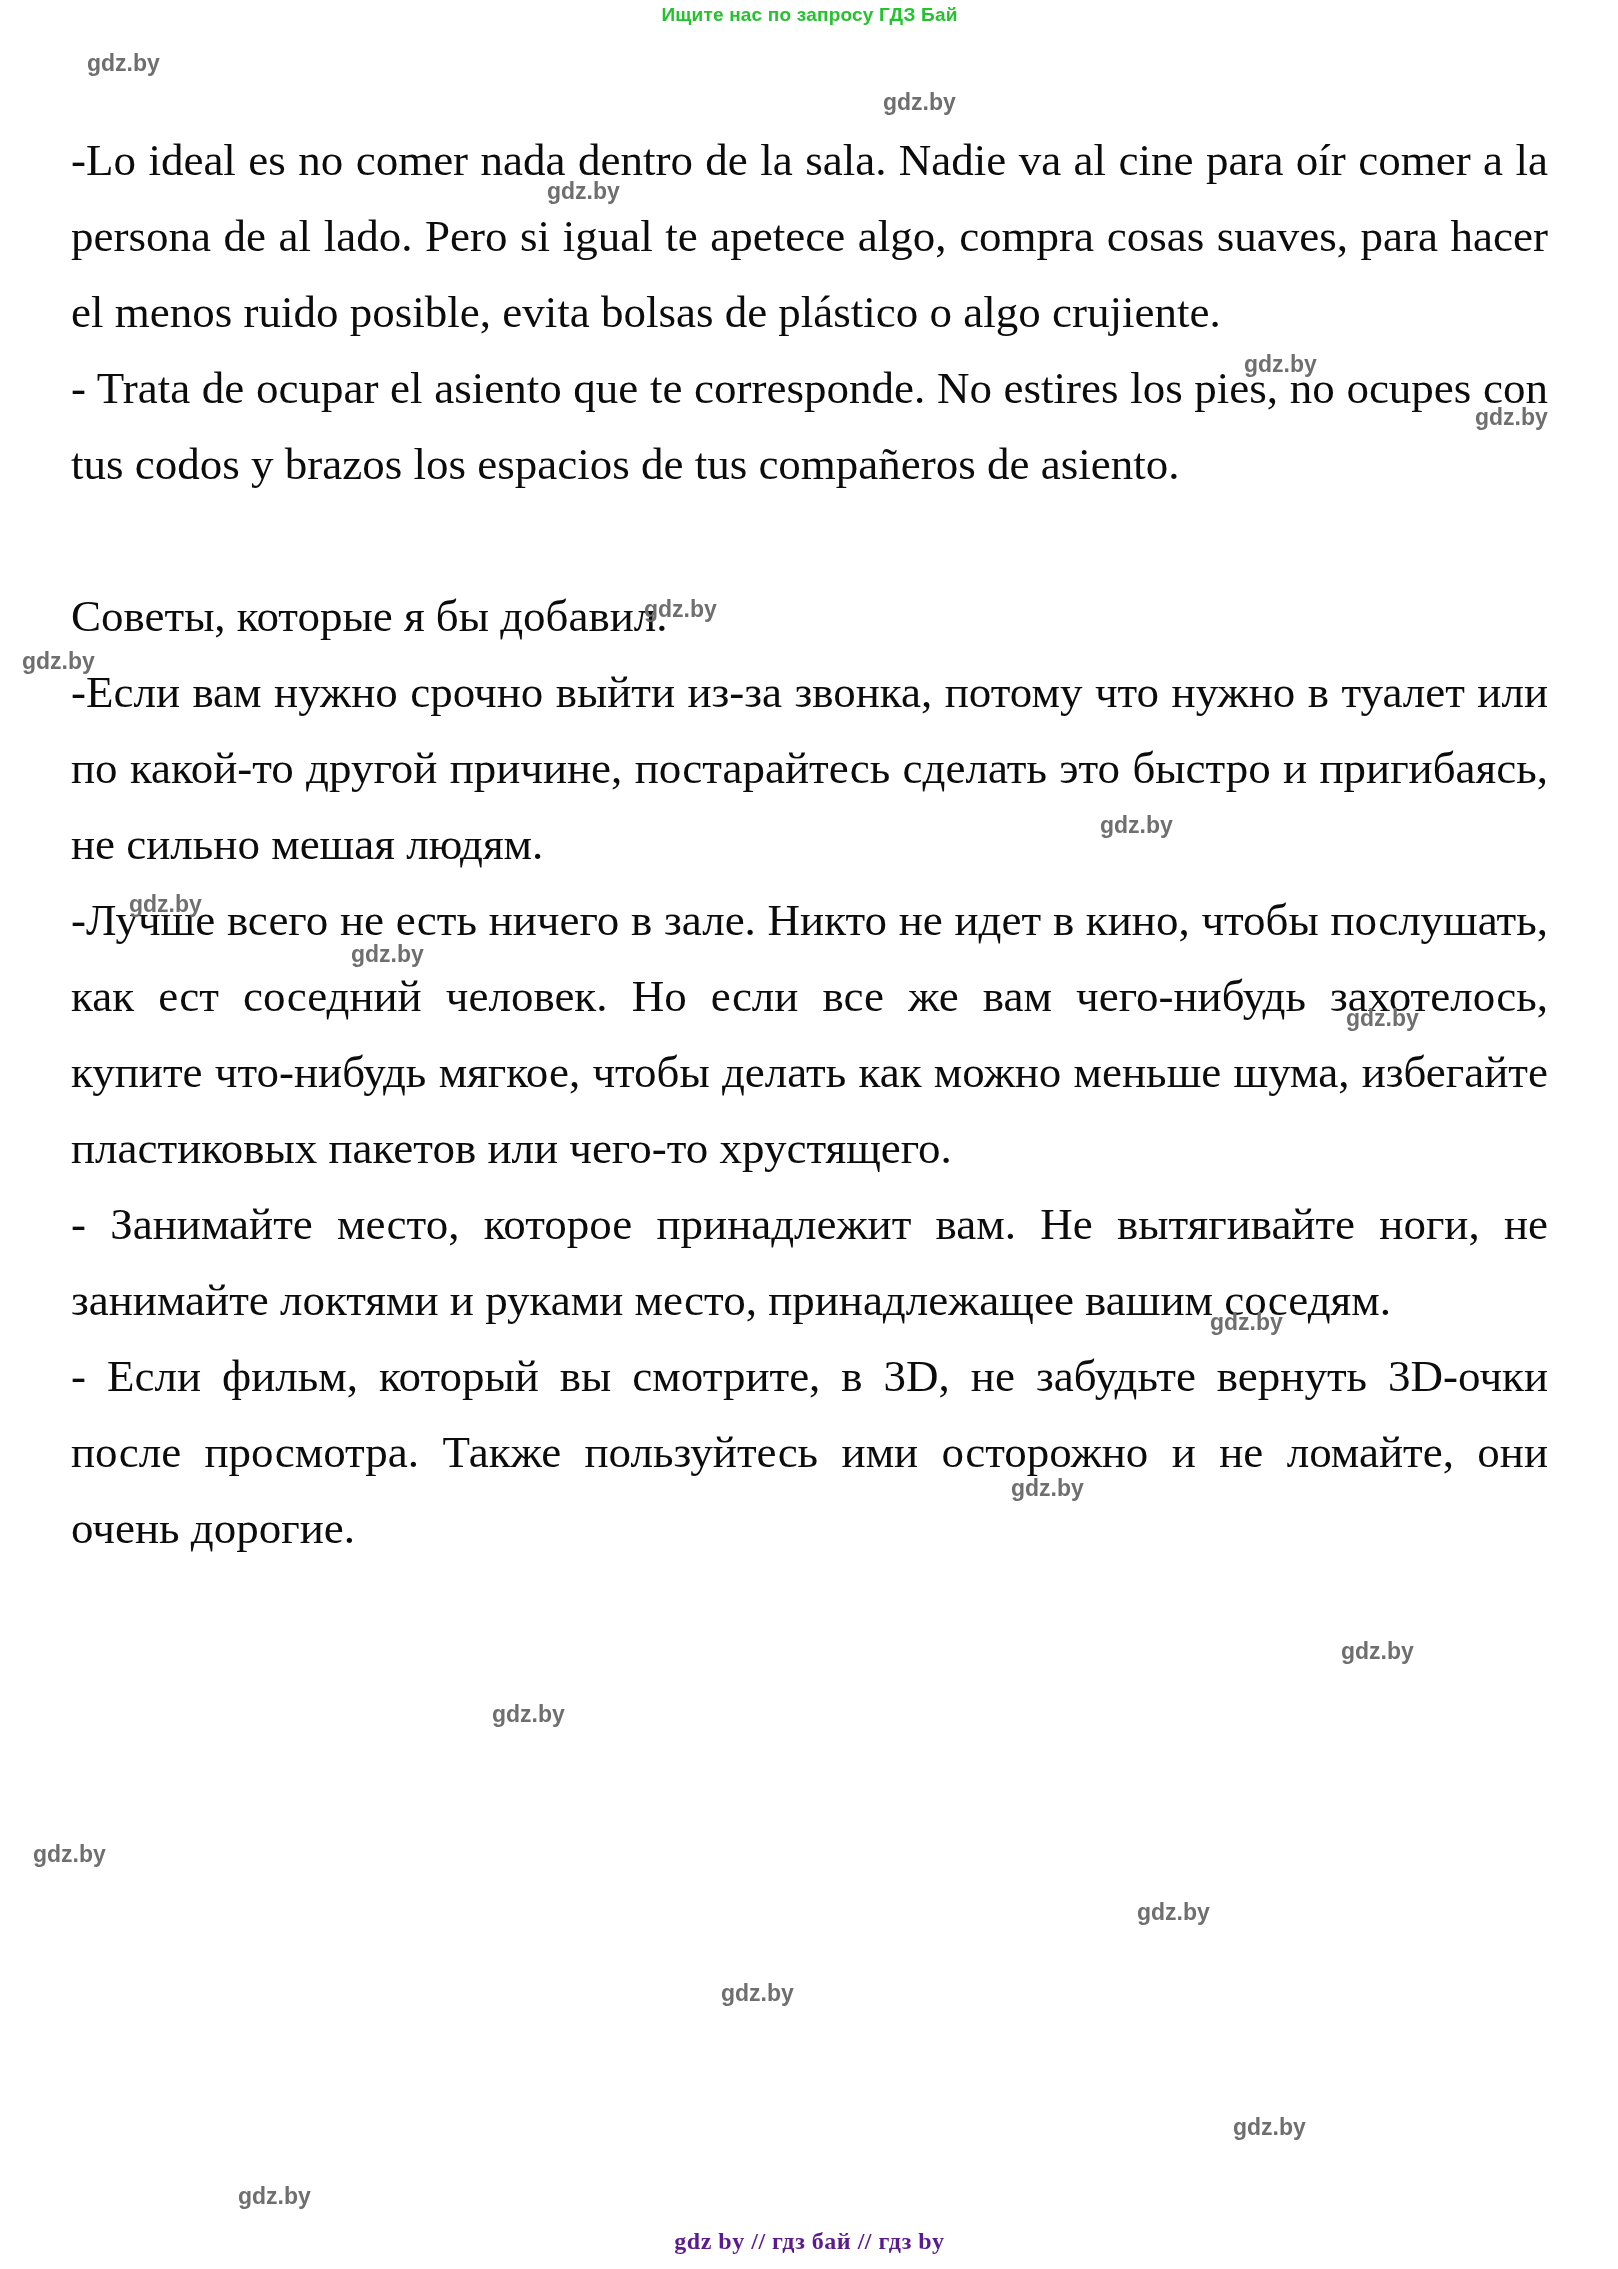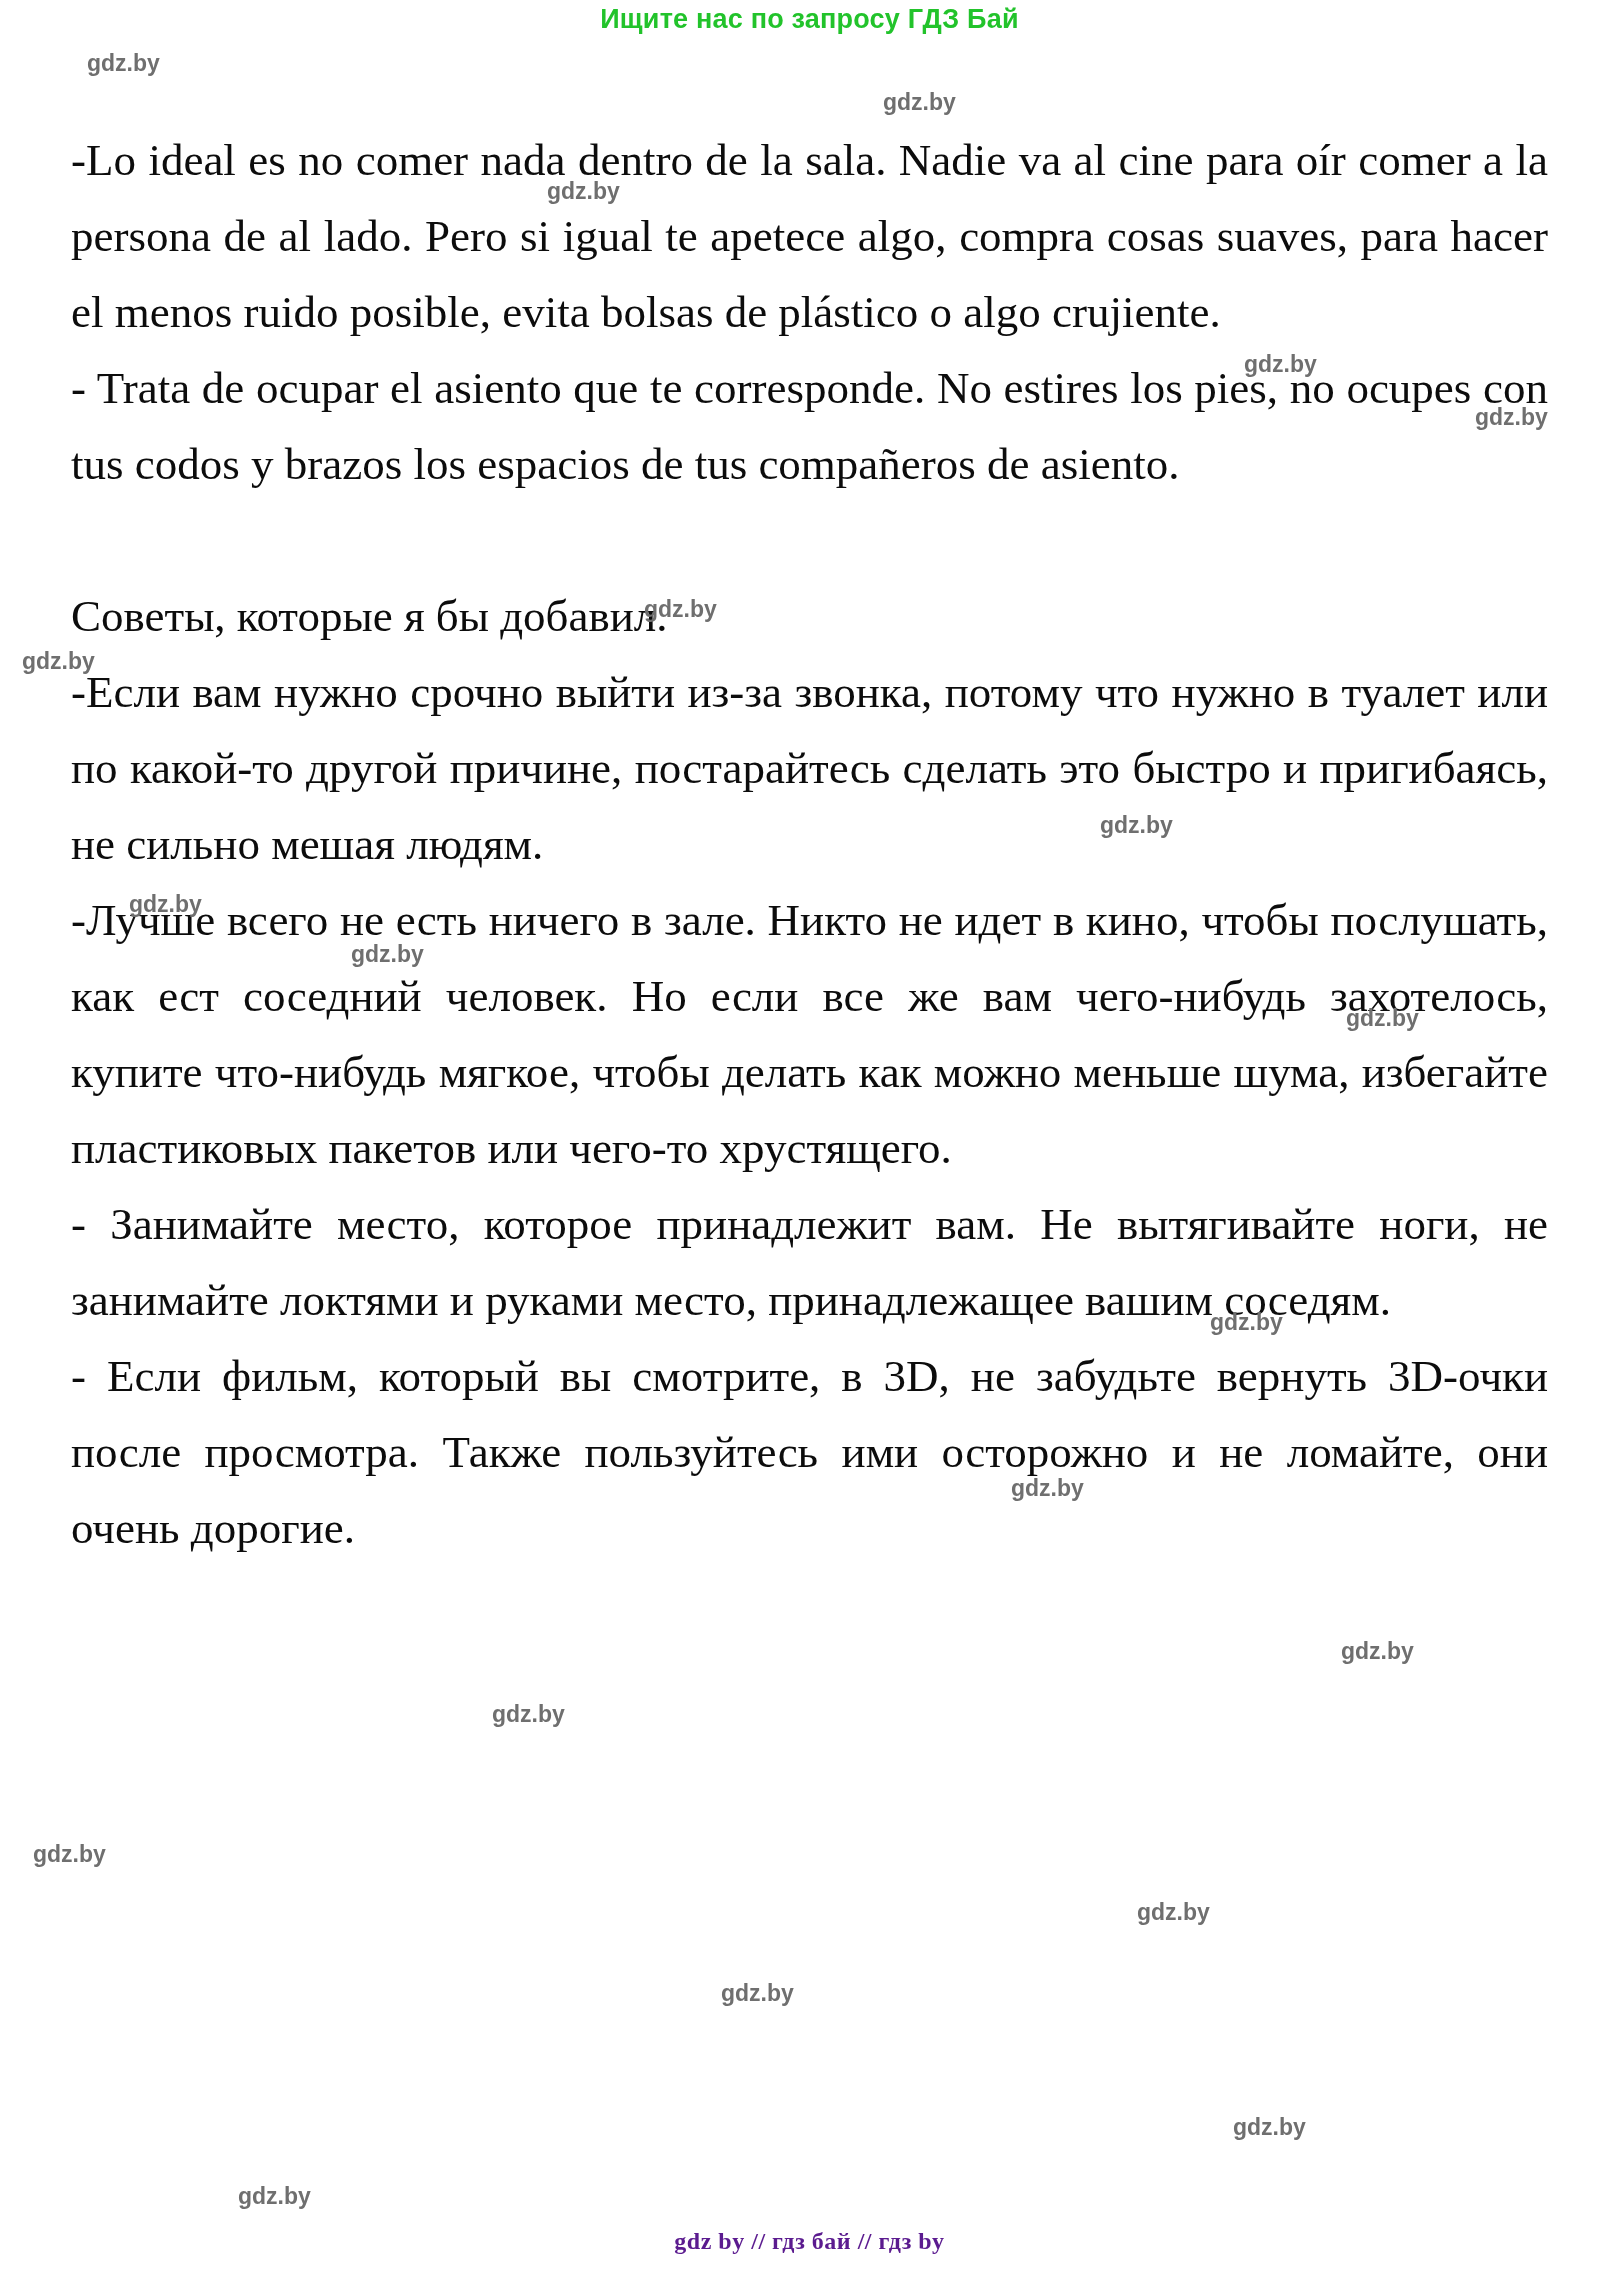--- a/index.html
+++ b/index.html
@@ -19,21 +19,21 @@
   }
 
   
   .promo-top {
     position: absolute;
     top: 4px;
     left: 0;
     width: 100%;
     text-align: center;
     font-family: "Liberation Sans", "DejaVu Sans", sans-serif;
-    font-size: 27px;
+    font-size: 19px;
     font-weight: bold;
     color: #22c32b;
     letter-spacing: 0.2px;
   }
   .promo-bottom {
     position: absolute;
     bottom: 14px;
     left: 0;
     width: 100%;
     text-align: center;

